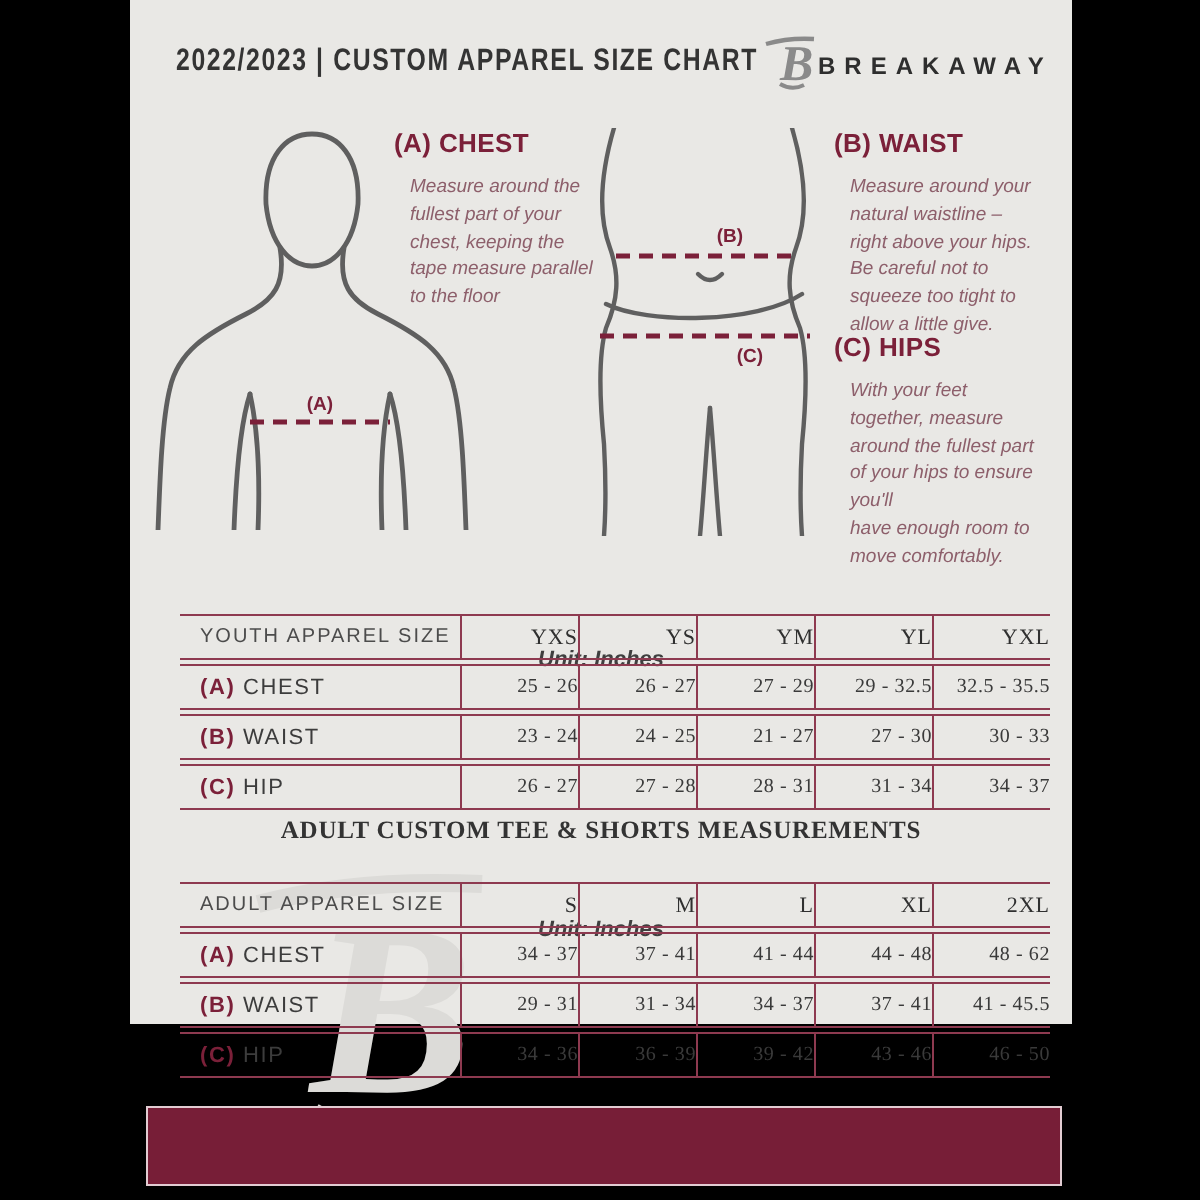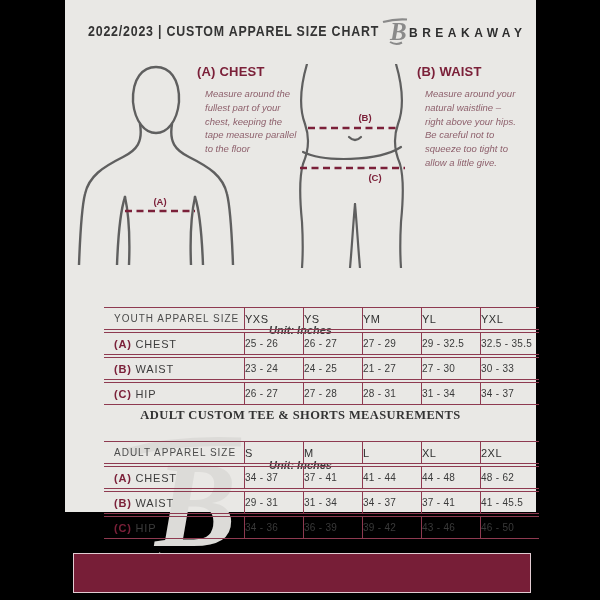--- a/index.html
+++ b/index.html
@@ -45,32 +45,32 @@
     font-size:12.5px;font-weight:bold;color:#333;letter-spacing:.4px;
   }
   .sec-unit{
     position:absolute;left:0;width:471px;text-align:center;
     font-size:11px;font-style:italic;font-weight:bold;color:#3f3f3f;margin-top:36px;
   }
   .t-youth-title{top:273px;} .t-youth-unit{top:288px;}
   .t-adult-title{top:408px;font-family:Liberation Serif, serif;} .t-adult-unit{top:423px;}
   
   table.size{
-    position:absolute;left:39px;width:420px;z-index:1;
+    position:absolute;left:25px;width:420px;z-index:1;
     border-collapse:separate;border-spacing:0 2px;table-layout:fixed;
   }
   .tbl-youth{top:305px;} .tbl-adult{top:439px;}
   table.size td,table.size th{
     height:21px;padding:0;vertical-align:middle;
     border-top:1px solid #8e3a50;border-bottom:1px solid #8e3a50;
     font-weight:normal;
   }
   table.size td+td,table.size th+th{border-left:1px solid #8e3a50;}
   table.size .c0{width:130px;text-align:left;padding-left:10px;}
-  table.size .cv{width:58px;text-align:left;}
+  table.size .cv{width:58px;text-align:right;font-family:Liberation Serif, serif;}
   .hdr-cell0{font-size:10px;color:#4c4c4c;letter-spacing:1px;}
   .hdr-size{font-size:11px;font-weight:bold;color:#303030;letter-spacing:.5px;}
   .row-label{font-size:11px;color:#3c3c3c;letter-spacing:.8px;}
   .row-label .pfx{color:#7b2039;font-weight:bold;}
   .val{font-size:10px;color:#3a3a3a;letter-spacing:.3px;}
   
   .watermark{position:absolute;left:58px;top:420px;z-index:0;}
   .footer-bar{
     position:absolute;left:8px;top:553px;width:456px;height:38px;
     background:#771e37;border:1px solid #e2ccd2;z-index:2;
@@ -128,20 +128,30 @@
   </div>
   <div class="instr instr-b">
     <h3>(B) WAIST</h3>
     <p>Measure around your
 natural waistline –
 right above your hips.
 Be careful not to
 squeeze too tight to
 allow a little give.</p>
   </div>
+  <div class="instr instr-c">
+    <h3>(C) HIPS</h3>
+    <p>With your feet
+together, measure
+around the fullest part
+of your hips to ensure
+you'll
+have enough room to
+move comfortably.</p>
+  </div>
 
   <svg class="watermark" width="150" height="160" viewBox="0 0 150 160">
     <path d="M6,32 C36,24 75,20 118,22" stroke="#dcdbd8" stroke-width="9" fill="none"></path>
     <text x="32" y="126" font-family="Liberation Serif, serif" font-style="italic" font-weight="bold" font-size="122" fill="#dcdbd8">B</text>
     <path d="M34,136 Q64,154 94,138" stroke="#dcdbd8" stroke-width="9" fill="none"></path>
   </svg>
 
   <div class="sec-unit t-youth-unit">Unit: Inches</div>
   <table class="size tbl-youth">
     <tbody>

